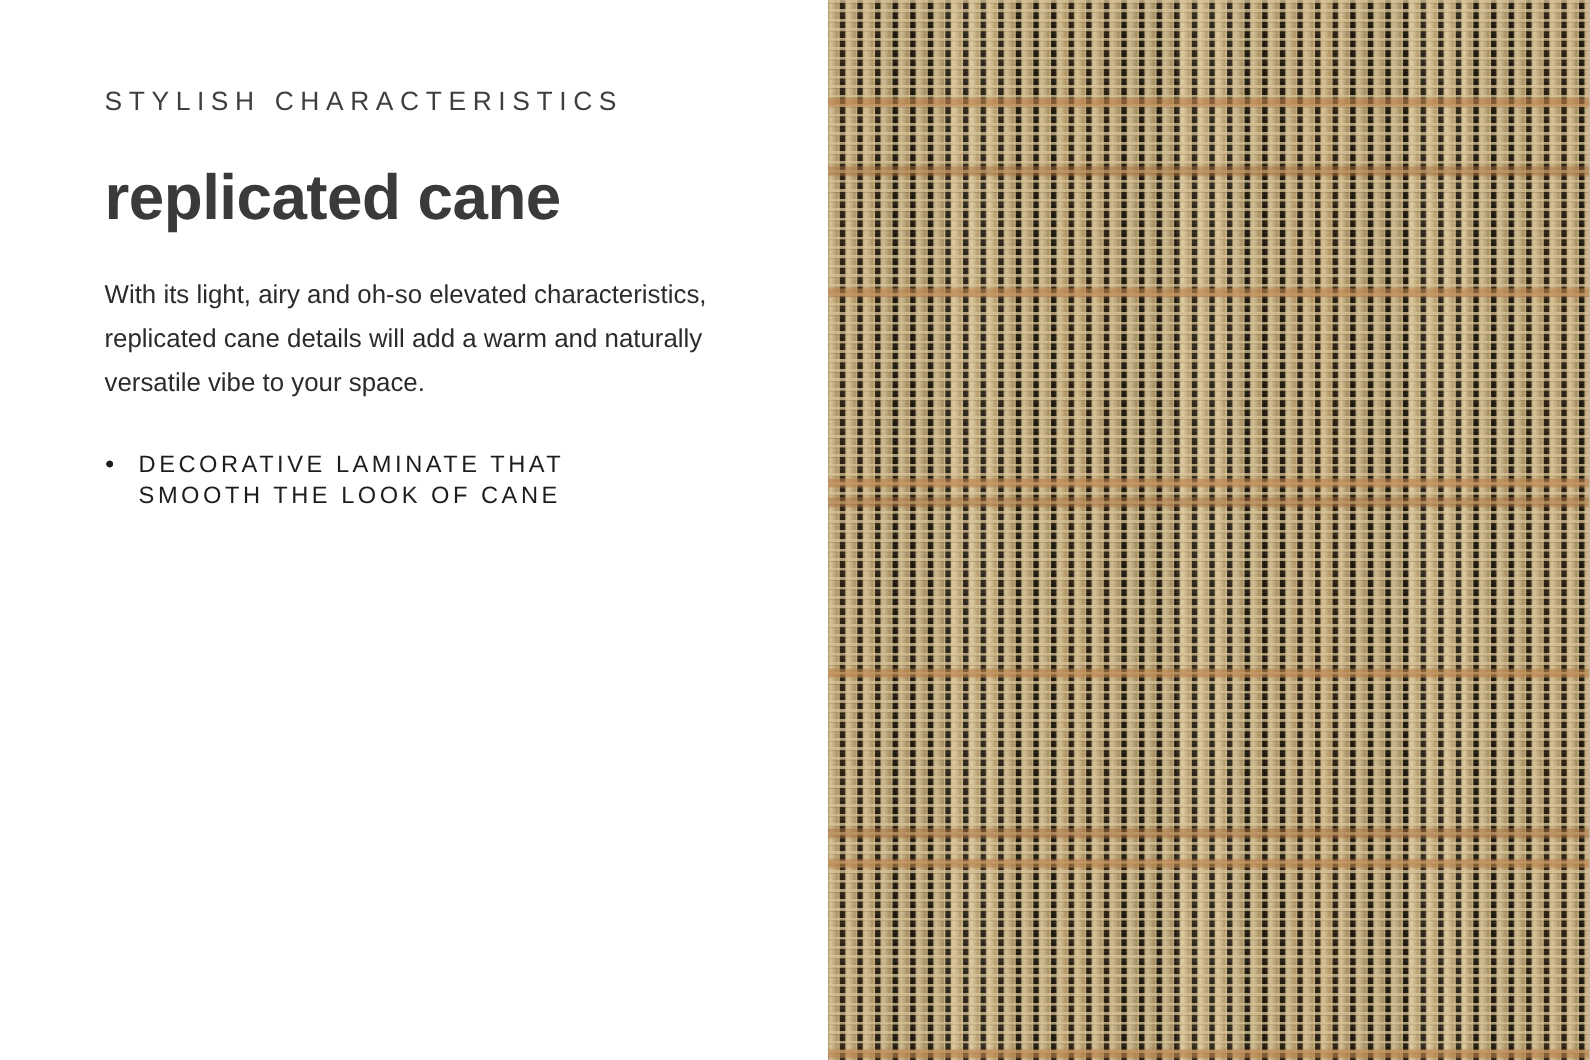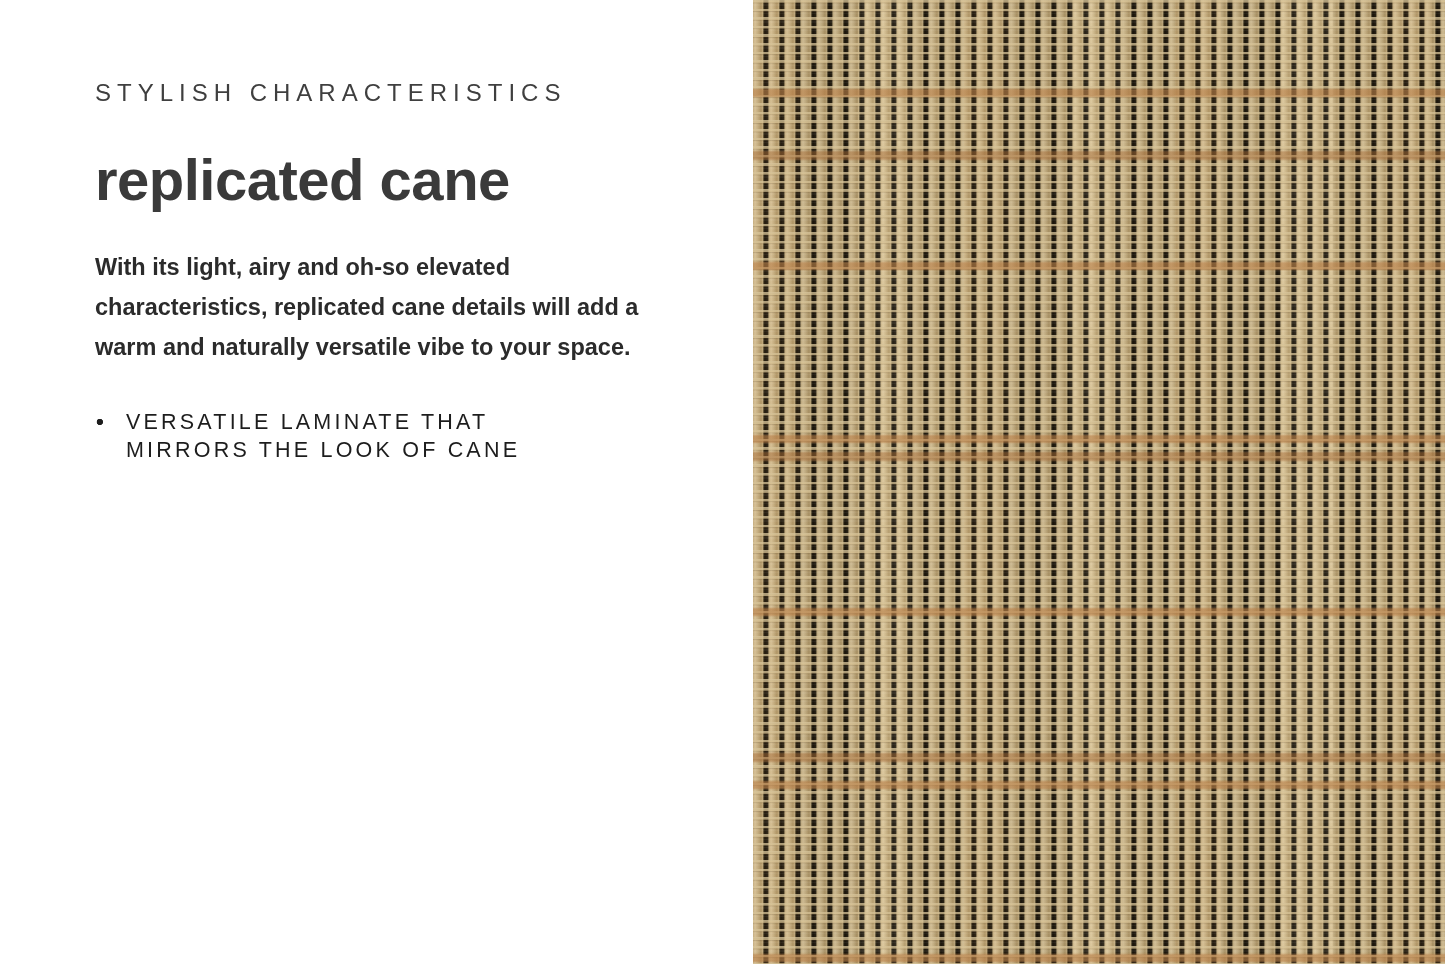--- a/index.html
+++ b/index.html
@@ -44,21 +44,21 @@
     font-weight: 700;
     letter-spacing: -0.5px;
     color: var(--heading-color, #3a3a3a);
   }
 
   .desc {
     margin-top: 32px;
     max-width: 548px;
     font-size: 23.5px;
     line-height: 1.7;
-    font-weight: 700;
+    font-weight: 400;
     color: var(--body-color, #2b2b2b);
   }
 
   .bullets {
     margin-top: 40px;
     list-style: none;
   }
 
   .bullets li {
     position: relative;
@@ -138,20 +138,20 @@
 
     <div class="eyebrow">STYLISH CHARACTERISTICS</div>
 
     <h1 class="title">replicated cane</h1>
 
     <p class="desc">With its light, airy and oh-so elevated characteristics, replicated cane details will add a warm and naturally versatile vibe to your space.</p>
 
     <ul class="bullets">
         <li><span class="marker">•</span></li>
         <li><span class="marker">•</span></li>
-        <li><span class="marker">•</span><span>VERSATILE LAMINATE THAT MIRRORS THE LOOK OF CANE</span></li>
+        <li><span class="marker">•</span><span>DECORATIVE LAMINATE THAT SMOOTH THE LOOK OF CANE</span></li>
       </ul>
 
   </div>
 
   <div class="texture"></div>
 
 </div>
 
 </body></html>

